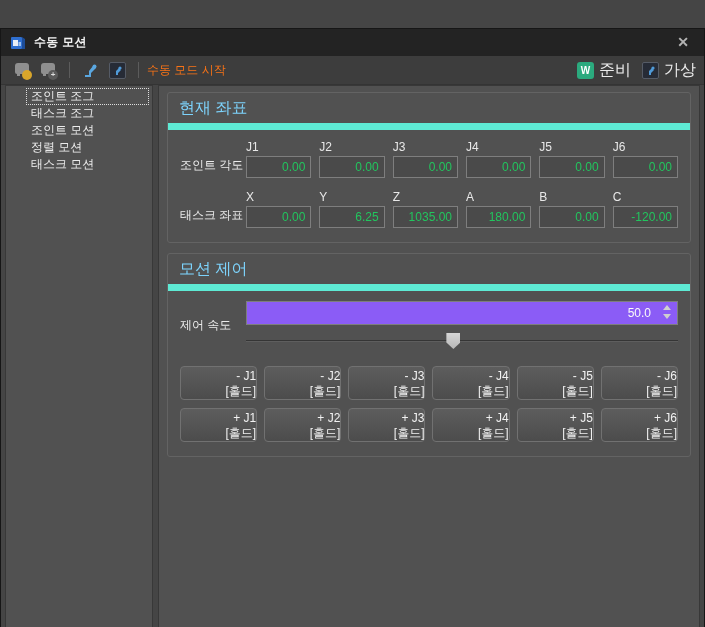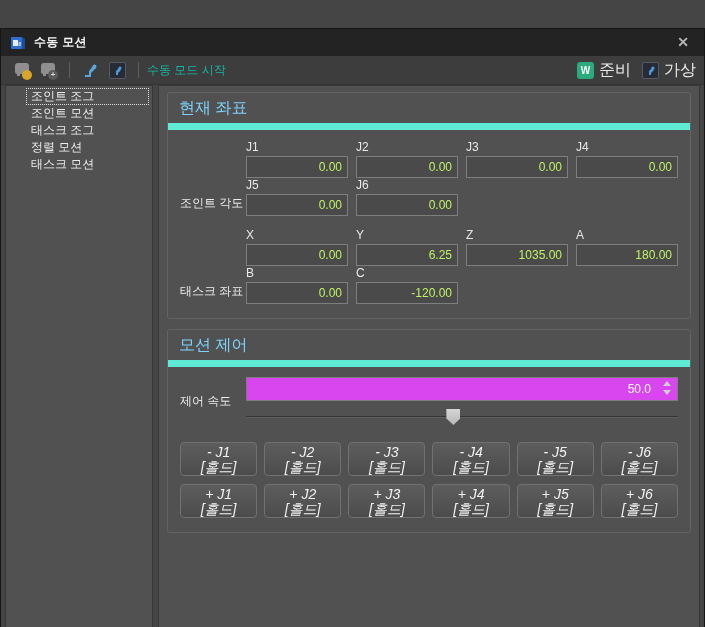--- a/index.html
+++ b/index.html
@@ -17,56 +17,56 @@
   .toolbar { height:29px; background:#3d3d3d; border-bottom:1px solid #343434; display:flex; align-items:center; padding:0 8px; }
   .tool-icon { width:20px; height:20px; margin:0 3px; position:relative; display:flex; align-items:center; justify-content:center; }
   .gripper { width:14px; height:11px; background:#8f8f8f; border-radius:3px 3px 2px 2px; position:relative; margin-top:-3px; }
   .gripper:before { content:""; position:absolute; left:2px; top:9px; width:3px; height:4px; background:#8f8f8f; }
   .gripper:after  { content:""; position:absolute; right:2px; top:9px; width:3px; height:4px; background:#8f8f8f; }
   .badge-dot { position:absolute; right:0; bottom:0; width:10px; height:10px; border-radius:50%; font-size:8px; line-height:10px; text-align:center; color:#2e2e2e; font-weight:700; }
   .badge-yellow { background:#d9a62b; }
   .badge-gray { background:#5a5a5a; color:#ddd; }
   .vr-frame { width:17px; height:17px; background:#262b36; border:1px solid #555b66; border-radius:2px; display:flex; align-items:center; justify-content:center; }
   .tool-sep { width:1px; height:16px; background:#5c5c5c; margin:0 8px; }
-  .tool-label { color:#14b8a6; font-size:12px; }
+  .tool-label { color:#f97316; font-size:12px; }
   .status-group { display:flex; align-items:center; gap:5px; }
   .ready-badge { width:17px; height:17px; background:#2baa7e; border-radius:3px; color:#fff; font-size:10px; font-weight:700; text-align:center; line-height:17px; }
   .status-label { color:#ececec; font-size:16px; margin-right:6px; }
 
   
   .content { position:absolute; top:56px; left:4px; right:4px; bottom:7px; display:flex; gap:5px; }
   .sidebar { width:148px; background:#515151; border:1px solid #383838; padding-top:2px; }
   .side-item { height:17px; line-height:15px; font-size:12px; color:#ebebeb; margin:0 3px 0 20px; padding:0 4px; border:1px dotted transparent; white-space:nowrap; }
   .side-item.selected { border-color:#dedede; }
 
   .main { flex:1; background:#515151; border:1px solid #383838; padding:6px 8px; overflow:hidden; }
 
   .groupbox { border:1px solid #636363; border-radius:3px; margin-bottom:10px; }
   .group-title { font-size:16px; color:#7dd3fc; padding:5px 11px 4px; border-bottom:7px solid #5eead4; }
   .group-body { padding:10px 12px 14px; }
 
   .coord-row { display:flex; align-items:flex-end; }
   .coord-row + .coord-row { margin-top:12px; }
   .row-label { width:66px; flex:0 0 auto; font-size:12px; color:#ebebeb; margin-bottom:4px; white-space:nowrap; }
-  .fields { flex:1; display:grid; grid-template-columns:repeat(4,1fr); gap:0 8px; }
+  .fields { flex:1; display:grid; grid-template-columns:repeat(6,1fr); gap:0 8px; }
   .fcell .fname { font-size:12px; color:#e8e8e8; margin-bottom:2px; }
-  .fcell .fval { height:22px; background:#4a4a4a; border:1px solid #7e7e7e; color:#bef264; font-size:12px; line-height:20px; text-align:right; padding:0 5px; }
+  .fcell .fval { height:22px; background:#4a4a4a; border:1px solid #7e7e7e; color:#22c55e; font-size:12px; line-height:20px; text-align:right; padding:0 5px; }
 
   .speed-row { display:flex; align-items:center; }
   .speed-controls { flex:1; }
-  .spinbox { position:relative; height:24px; background:#d946ef; border:1px solid #7e7e7e; color:#fafafa; font-size:12px; line-height:22px; text-align:right; padding:0 26px 0 6px; }
+  .spinbox { position:relative; height:24px; background:#8b5cf6; border:1px solid #7e7e7e; color:#fafafa; font-size:12px; line-height:22px; text-align:right; padding:0 26px 0 6px; }
   .spin-arrows { position:absolute; right:6px; top:3px; display:flex; flex-direction:column; gap:4px; }
   .arr-up { width:0; height:0; border-left:4px solid transparent; border-right:4px solid transparent; border-bottom:5px solid #cfcfcf; }
   .arr-down { width:0; height:0; border-left:4px solid transparent; border-right:4px solid transparent; border-top:5px solid #cfcfcf; }
   .slider { position:relative; height:18px; margin-top:7px; }
   .slider-groove { position:absolute; left:0; right:0; top:8px; height:1px; background:#353535; box-shadow:0 1px 0 #5e5e5e; }
   .slider-handle { position:absolute; top:1px; width:14px; height:16px; background:linear-gradient(#d6d6d6,#b6b6b6); clip-path:polygon(0 0,100% 0,100% 60%,50% 100%,0 60%); }
 
   .jog-grid { margin-top:16px; display:grid; grid-template-columns:repeat(6,1fr); gap:8px 7px; }
-  .jog-btn { height:34px; background:linear-gradient(#5d5d5d,#4c4c4c); border:1px solid #717171; border-radius:4px; color:#f2f2f2; font-size:14px; line-height:15px; text-align:center; padding-top:2px;font-style:italic; }
+  .jog-btn { height:34px; background:linear-gradient(#5d5d5d,#4c4c4c); border:1px solid #717171; border-radius:4px; color:#f2f2f2; font-size:12px; line-height:15px; text-align:right; padding-top:2px; }
 
   svg { display:block; }
 </style>
 </head>
 <body>
 
 <div class="window">
 
   <div class="titlebar">
     <span class="app-icon">
@@ -120,22 +120,22 @@
         </svg>
       </span>
       <span class="status-label" style="margin-right:0">가상</span>
     </span>
   </div>
 
   <div class="content">
 
     <div class="sidebar">
       <div class="side-item selected">조인트 조그</div>
+      <div class="side-item">태스크 조그</div>
       <div class="side-item">조인트 모션</div>
-      <div class="side-item">태스크 조그</div>
       <div class="side-item">정렬 모션</div>
       <div class="side-item">태스크 모션</div>
     </div>
 
     <div class="main">
 
       <div class="groupbox">
         <div class="group-title">현재 좌표</div>
         <div class="group-body">
           <div class="coord-row">

